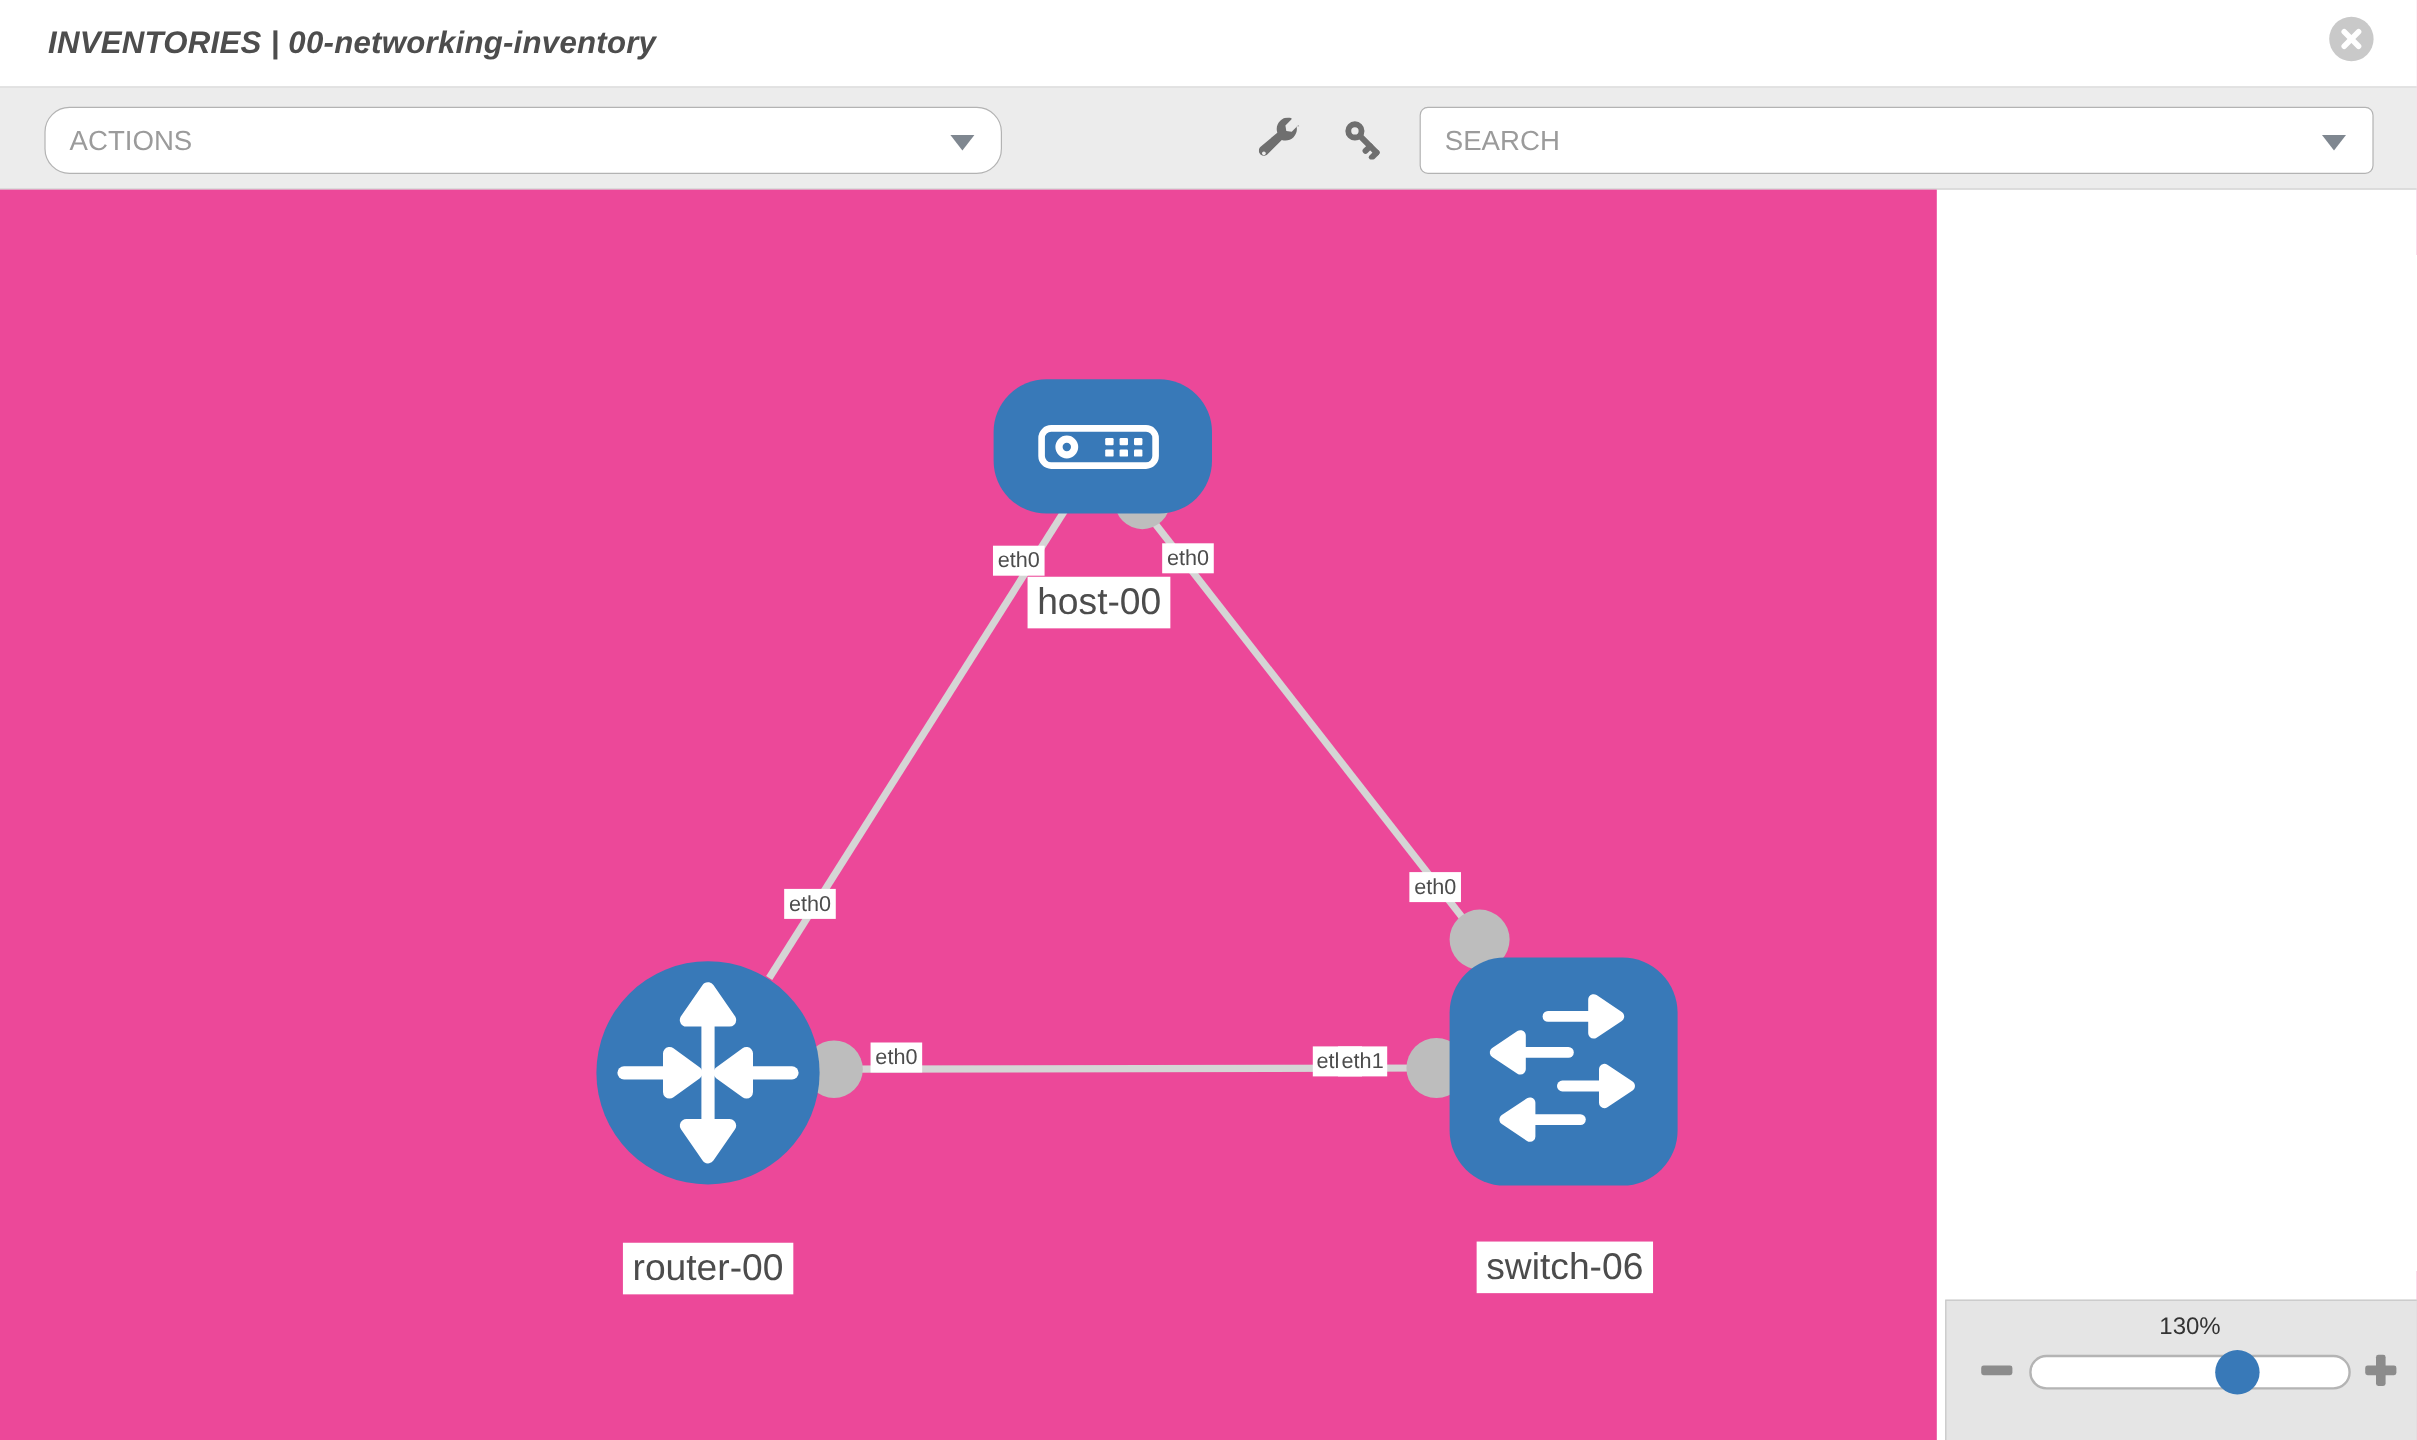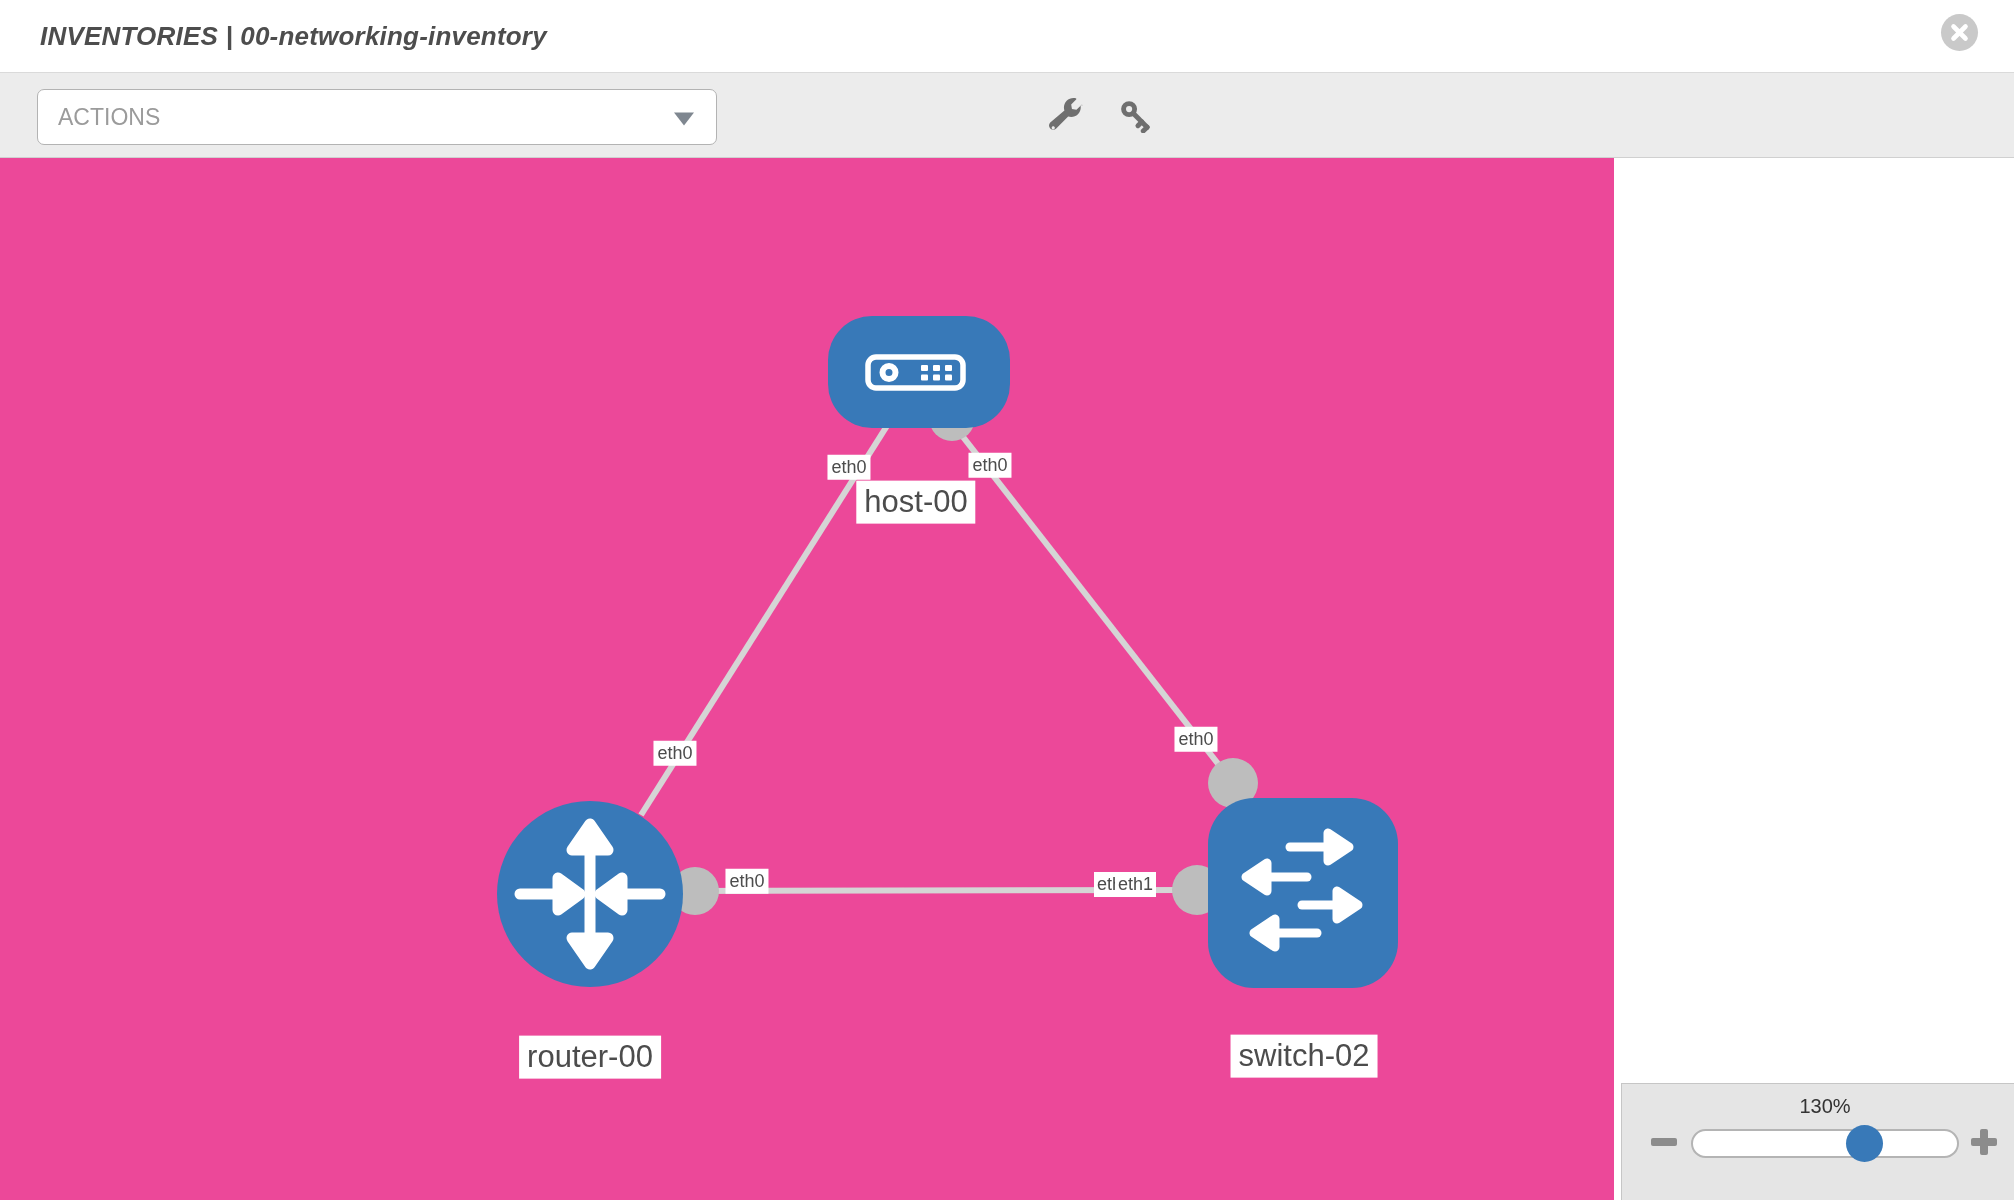--- a/index.html
+++ b/index.html
@@ -26,21 +26,21 @@
     position:absolute; left:0; top:72px; width:2014px; height:86px;
     background:#ececec; border-top:1px solid #dadada; border-bottom:1px solid #d0d0d0;
     box-sizing:border-box;
   }
   .select-box {
     position:absolute; top:16px; height:56px; background:#fff;
     border:1px solid #b3b3b3; border-radius:7px; box-sizing:border-box;
     display:flex; align-items:center; padding:0 20px;
     font-size:23px; color:#9b9b9b; cursor:pointer;
   }
-  #actions-select { left:37px;  width:680px; }
+  #actions-select { left:37px;  width:798px;border-radius:21px; }
   #search-select  { left:1183px; width:795px; }
   .caret-down {
     position:absolute; right:22px; top:50%; transform:translateY(-35%);
     width:0; height:0; border-left:10px solid transparent;
     border-right:10px solid transparent; border-top:13px solid #7f8790;
   }
   .tool-icon-btn { position:absolute; width:34px; height:34px; cursor:pointer; }
   #wrench-btn { left:1049px; top:25px; }
   #key-btn    { left:1119px; top:26px; }
 
@@ -127,20 +127,24 @@
     <svg width="34" height="34" viewBox="0 0 32 32">
       <g stroke="#6f6f6f" stroke-width="4.6" fill="none" stroke-linecap="round">
         <circle cx="9.5" cy="9.5" r="5.2"></circle>
         <path d="M13.6 13.6 L26.5 26.5"></path>
         <path d="M21.5 21.5 L17.8 25.2"></path>
         <path d="M26.5 26.5 L22.8 30.2"></path>
       </g>
     </svg>
   </div>
 
+  <div class="select-box" id="search-select">
+    <span>SEARCH</span>
+    <span class="caret-down"></span>
+  </div>
 </div>
 
 <div class="canvas">
   <svg id="topo-svg" width="2014" height="1042" viewBox="0 0 2014 1042">
 
     <g stroke-width="6" fill="none">
       <line x1="897" y1="252" x2="641" y2="657" stroke="#d5d5d5"></line>
       <line x1="942" y1="252" x2="1233" y2="625" stroke="#d5d5d5"></line>
       <line x1="694" y1="733" x2="1200" y2="732" stroke="#d5d5d5"></line>
     </g>
@@ -198,21 +202,21 @@
 
   <div class="chip small" id="chip-if-host-l">eth0</div>
   <div class="chip small" id="chip-if-host-r">eth0</div>
   <div class="chip big" id="chip-host">host-00</div>
   <div class="chip small" id="chip-if-router-t">eth0</div>
   <div class="chip small" id="chip-if-switch-t">eth0</div>
   <div class="chip small" id="chip-if-mid-l">eth0</div>
   <div class="chip raw" id="chip-if-mid-r-under">eth1</div>
   <div class="chip raw" id="chip-if-mid-r-over">eth1</div>
   <div class="chip big" id="chip-router">router-00</div>
-  <div class="chip big" id="chip-switch">switch-02</div>
+  <div class="chip big" id="chip-switch">switch-06</div>
 </div>
 
 <div class="zoom-panel">
   <div class="zoom-level">130%</div>
   <div class="zoom-minus">
     <span class="bar-h"></span>
   </div>
   <div class="zoom-track"></div>
   <div class="zoom-thumb"></div>
   <div class="zoom-plus">

